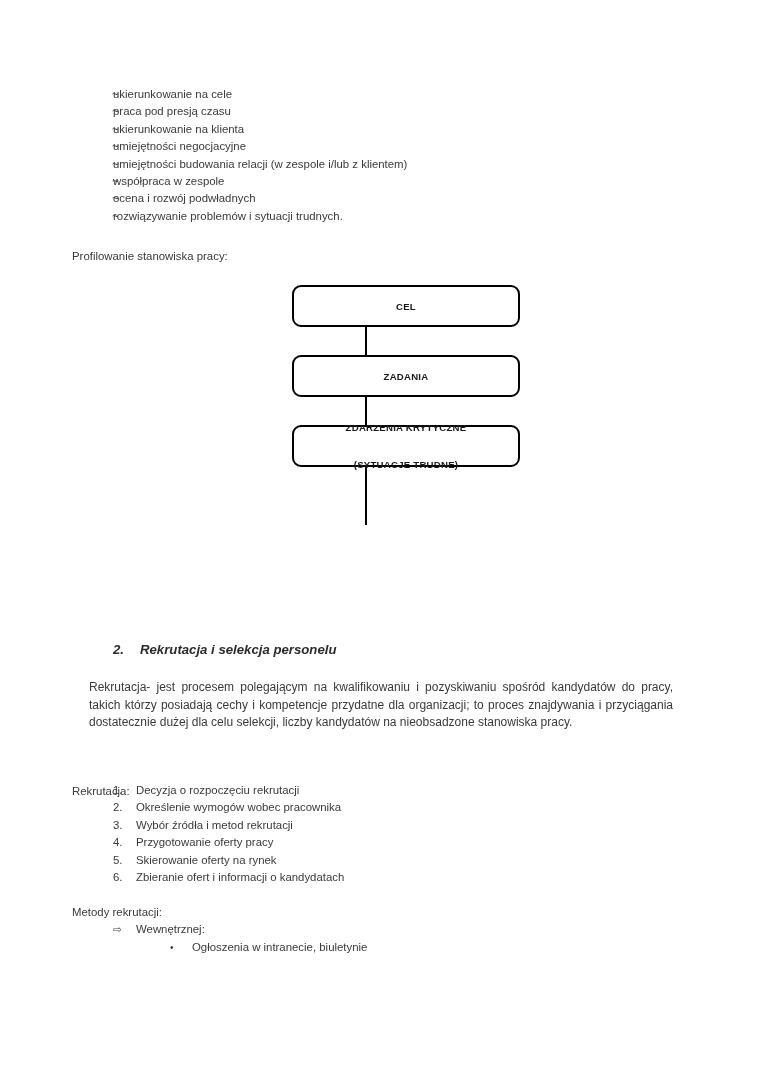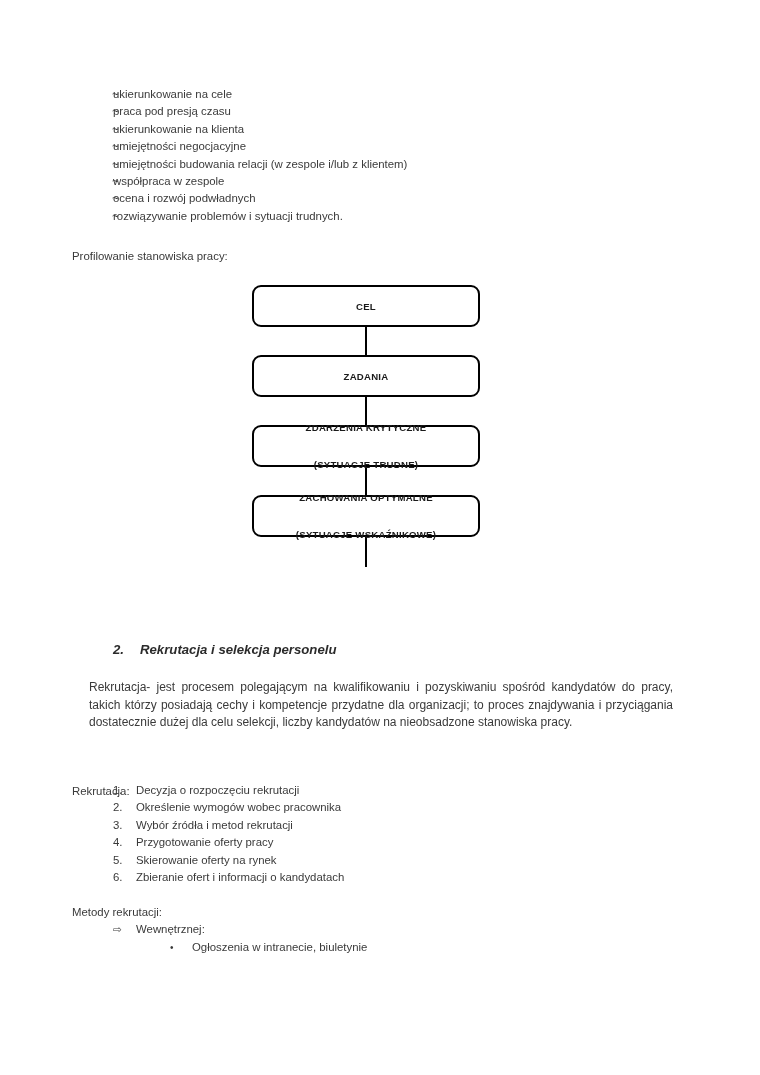--- a/index.html
+++ b/index.html
@@ -75,20 +75,21 @@
     background: #ffffff;
     display: flex;
     flex-direction: column;
     align-items: center;
     justify-content: center;
     font-size: 9.6px;
     font-weight: 600;
     letter-spacing: 0.25px;
     color: #1a1a1a;
     z-index: 2;
+    margin-left: 40px;
   }
   .flow-box.one-line  { height: 42px; }
   .flow-box.two-line  { height: 42px; gap: 22px; }
   .flow-box .bline { line-height: 15px; }
   .flow-gap {
     position: relative;
     height: 28px;
     width: 228px;
     z-index: 1;
   }
@@ -231,24 +232,20 @@
       <span class="bline">ZADANIA</span>
     </div>
     <div class="flow-gap"></div>
 
     <div class="flow-box two-line">
       <span class="bline">ZDARZENIA KRYTYCZNE</span>
       <span class="bline">(SYTUACJE TRUDNE)</span>
     </div>
     <div class="flow-gap"></div>
 
-    <div class="flow-box two-line">
-      <span class="bline">ZACHOWANIA OPTYMALNE</span>
-      <span class="bline">(SYTUACJE WSKAŹNIKOWE)</span>
-    </div>
     <div class="flow-gap"></div>
 
 
   </div>
 
   <div class="heading">
     <span class="heading-num">2.</span>
     <span>Rekrutacja i selekcja personelu</span>
   </div>
 

